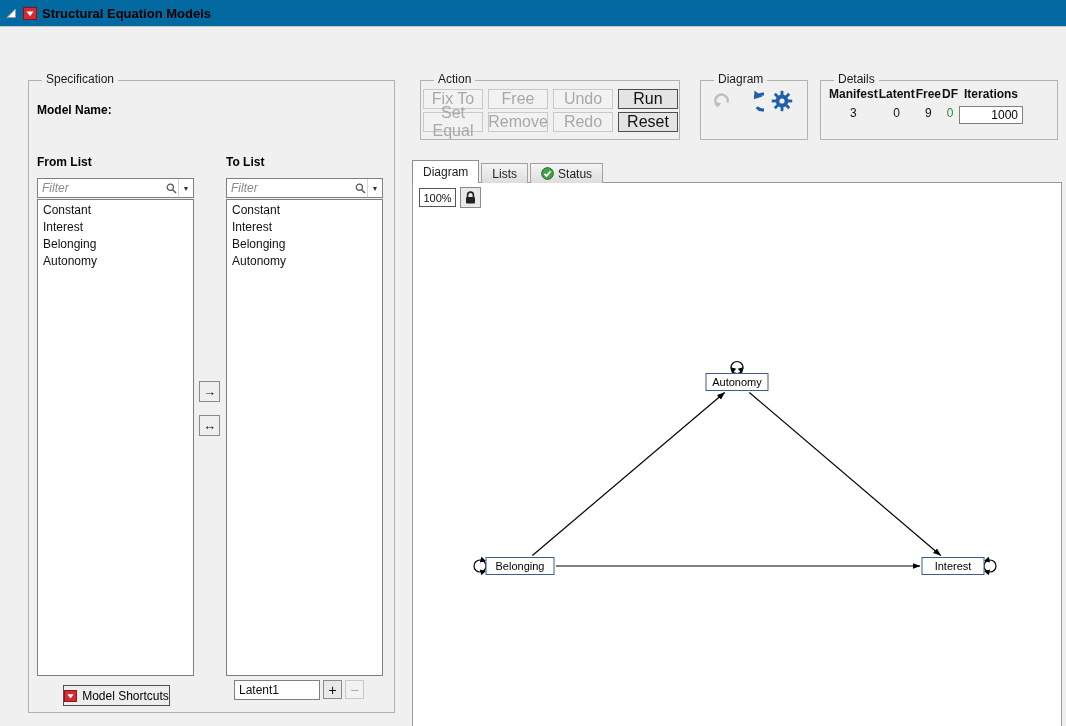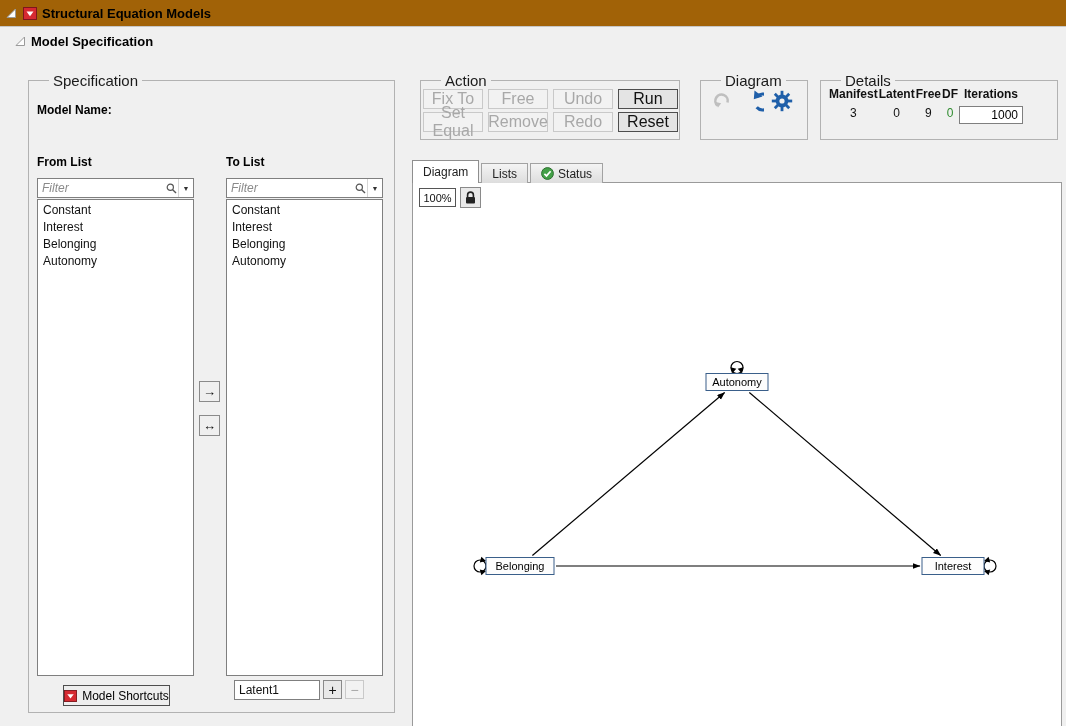--- a/index.html
+++ b/index.html
@@ -1,29 +1,29 @@
 <!DOCTYPE html>
 <html><head>
 <meta charset="utf-8">
 <style>
   *{box-sizing:border-box;margin:0;padding:0;}
   html,body{width:1066px;height:726px;overflow:hidden;}
   body{background:#f0f0f0;font-family:"Liberation Sans",sans-serif;font-size:12px;color:#111;}
   #root{position:relative;width:1066px;height:726px;}
 
   
-  .hdr1{position:absolute;left:0;top:0;width:1066px;height:27px;display:flex;align-items:center;gap:5px;padding-left:4px;background:#a16207;border-bottom:1px solid #c6c6c6;}
+  .hdr1{position:absolute;left:0;top:0;width:1066px;height:27px;display:flex;align-items:center;gap:5px;padding-left:4px;background:#0369a1;border-bottom:1px solid #c6c6c6;}
   .hdr2{position:absolute;left:0;top:28px;width:1066px;height:26px;display:flex;align-items:center;gap:5px;padding-left:13px;}
   .hdr-title{font-weight:bold;font-size:13px;color:#000;}
   .disc-btn{width:13px;height:13px;display:flex;align-items:center;justify-content:center;background:transparent;border:none;cursor:pointer;}
   .redtri-btn{width:15px;height:14px;padding:0;border:none;background:transparent;cursor:pointer;display:flex;align-items:center;justify-content:center;}
 
   
   .groupbox{position:absolute;border:1px solid #b2b2b2;}
-  .gb-legend{position:absolute;top:-9px;left:20px;background:#f0f0f0;padding:0 4px;font-size:15px;color:#1a1a1a;white-space:nowrap;}
+  .gb-legend{position:absolute;top:-9px;left:13px;background:#f0f0f0;padding:0 4px;font-size:12px;color:#1a1a1a;white-space:nowrap;}
 
   .spec{left:28px;top:80px;width:367px;height:633px;}
   .action{left:420px;top:80px;width:260px;height:60px;}
   .diagctl{left:700px;top:80px;width:108px;height:60px;}
   .details{left:820px;top:80px;width:238px;height:60px;padding-left:40px;}
 
   .lbl-bold{position:absolute;font-weight:bold;font-size:12px;color:#000;}
 
   .txt-input{position:absolute;border:1px solid #7f7f7f;background:#fff;font-family:"Liberation Sans",sans-serif;font-size:12px;padding:1px 4px;color:#111;outline:none;}
   .model-name-input{left:8px;top:30px;width:342px;height:20px;}
@@ -84,28 +84,20 @@
     </button>
     <button class="redtri-btn">
       <svg width="14" height="13" viewBox="0 0 14 13">
           <rect x="0.5" y="0.5" width="13" height="12" fill="#d62a32" stroke="#7e161d"></rect>
           <path d="M3.5 4.5 h7 l-3.5 4.8 z" fill="#fff"></path>
         </svg>
     </button>
     <span class="hdr-title">Structural Equation Models</span>
   </div>
 
-  <div class="hdr2">
-    <button class="disc-btn">
-      <svg width="12" height="12" viewBox="0 0 12 12">
-          <path d="M10.5 2 L10.5 10.5 L2 10.5 Z" fill="#fdfdfd" stroke="#9a9a9a"></path>
-        </svg>
-    </button>
-    <span class="hdr-title">Model Specification</span>
-  </div>
 
   <div class="groupbox spec">
     <span class="gb-legend">Specification</span>
 
     <span class="lbl-bold" style="left:8px;top:14px;margin-top:8px;">Model Name:</span>
 
     <span class="lbl-bold" style="left:8px;top:74px;">From List</span>
     <span class="lbl-bold" style="left:197px;top:74px;">To List</span>
 
     <div class="filterbox" style="left:8px;top:97px;">

